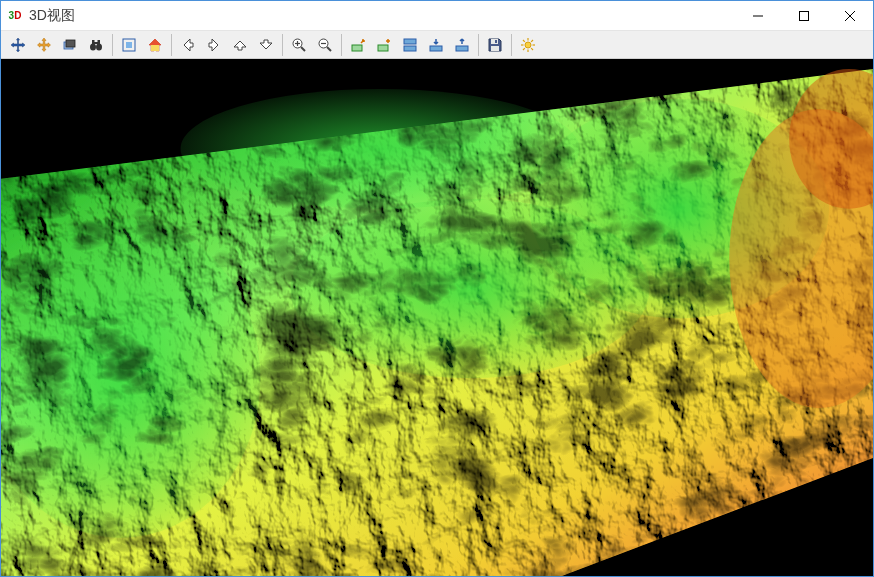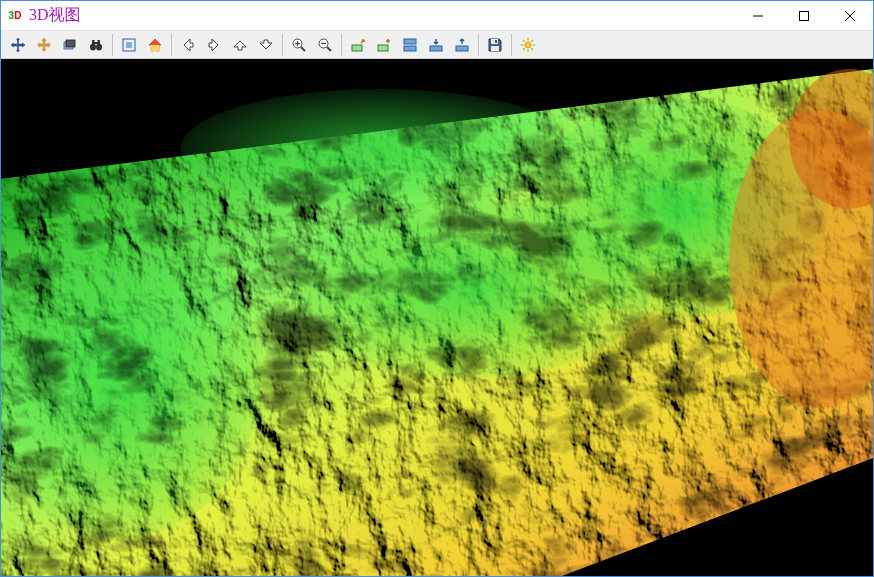--- a/index.html
+++ b/index.html
@@ -20,21 +20,21 @@
     padding: 0 0 0 6px;
     border-bottom: 1px solid #e5e5e5;
   }
   .app-icon {
     width: 16px; height: 16px; margin-right: 6px;
     display: inline-flex; align-items: center; justify-content: center;
     font-size: 10px; font-weight: bold;
   }
   .app-icon .three { color: #1a8a1a; }
   .app-icon .d { color: #c00; }
-  .title-text { color: #a21caf; font-size: 16px; flex: 0 0 auto; font-family: Liberation Serif, serif; }
+  .title-text { color: #404040; font-size: 14px; flex: 0 0 auto; }
   .title-spacer { flex: 1; }
   .win-controls { display: flex; height: 100%; }
   .win-btn {
     width: 46px; height: 100%;
     display: flex; align-items: center; justify-content: center;
     color: #000; cursor: pointer;
   }
   .win-btn svg { width: 10px; height: 10px; }
 
   .toolbar {

